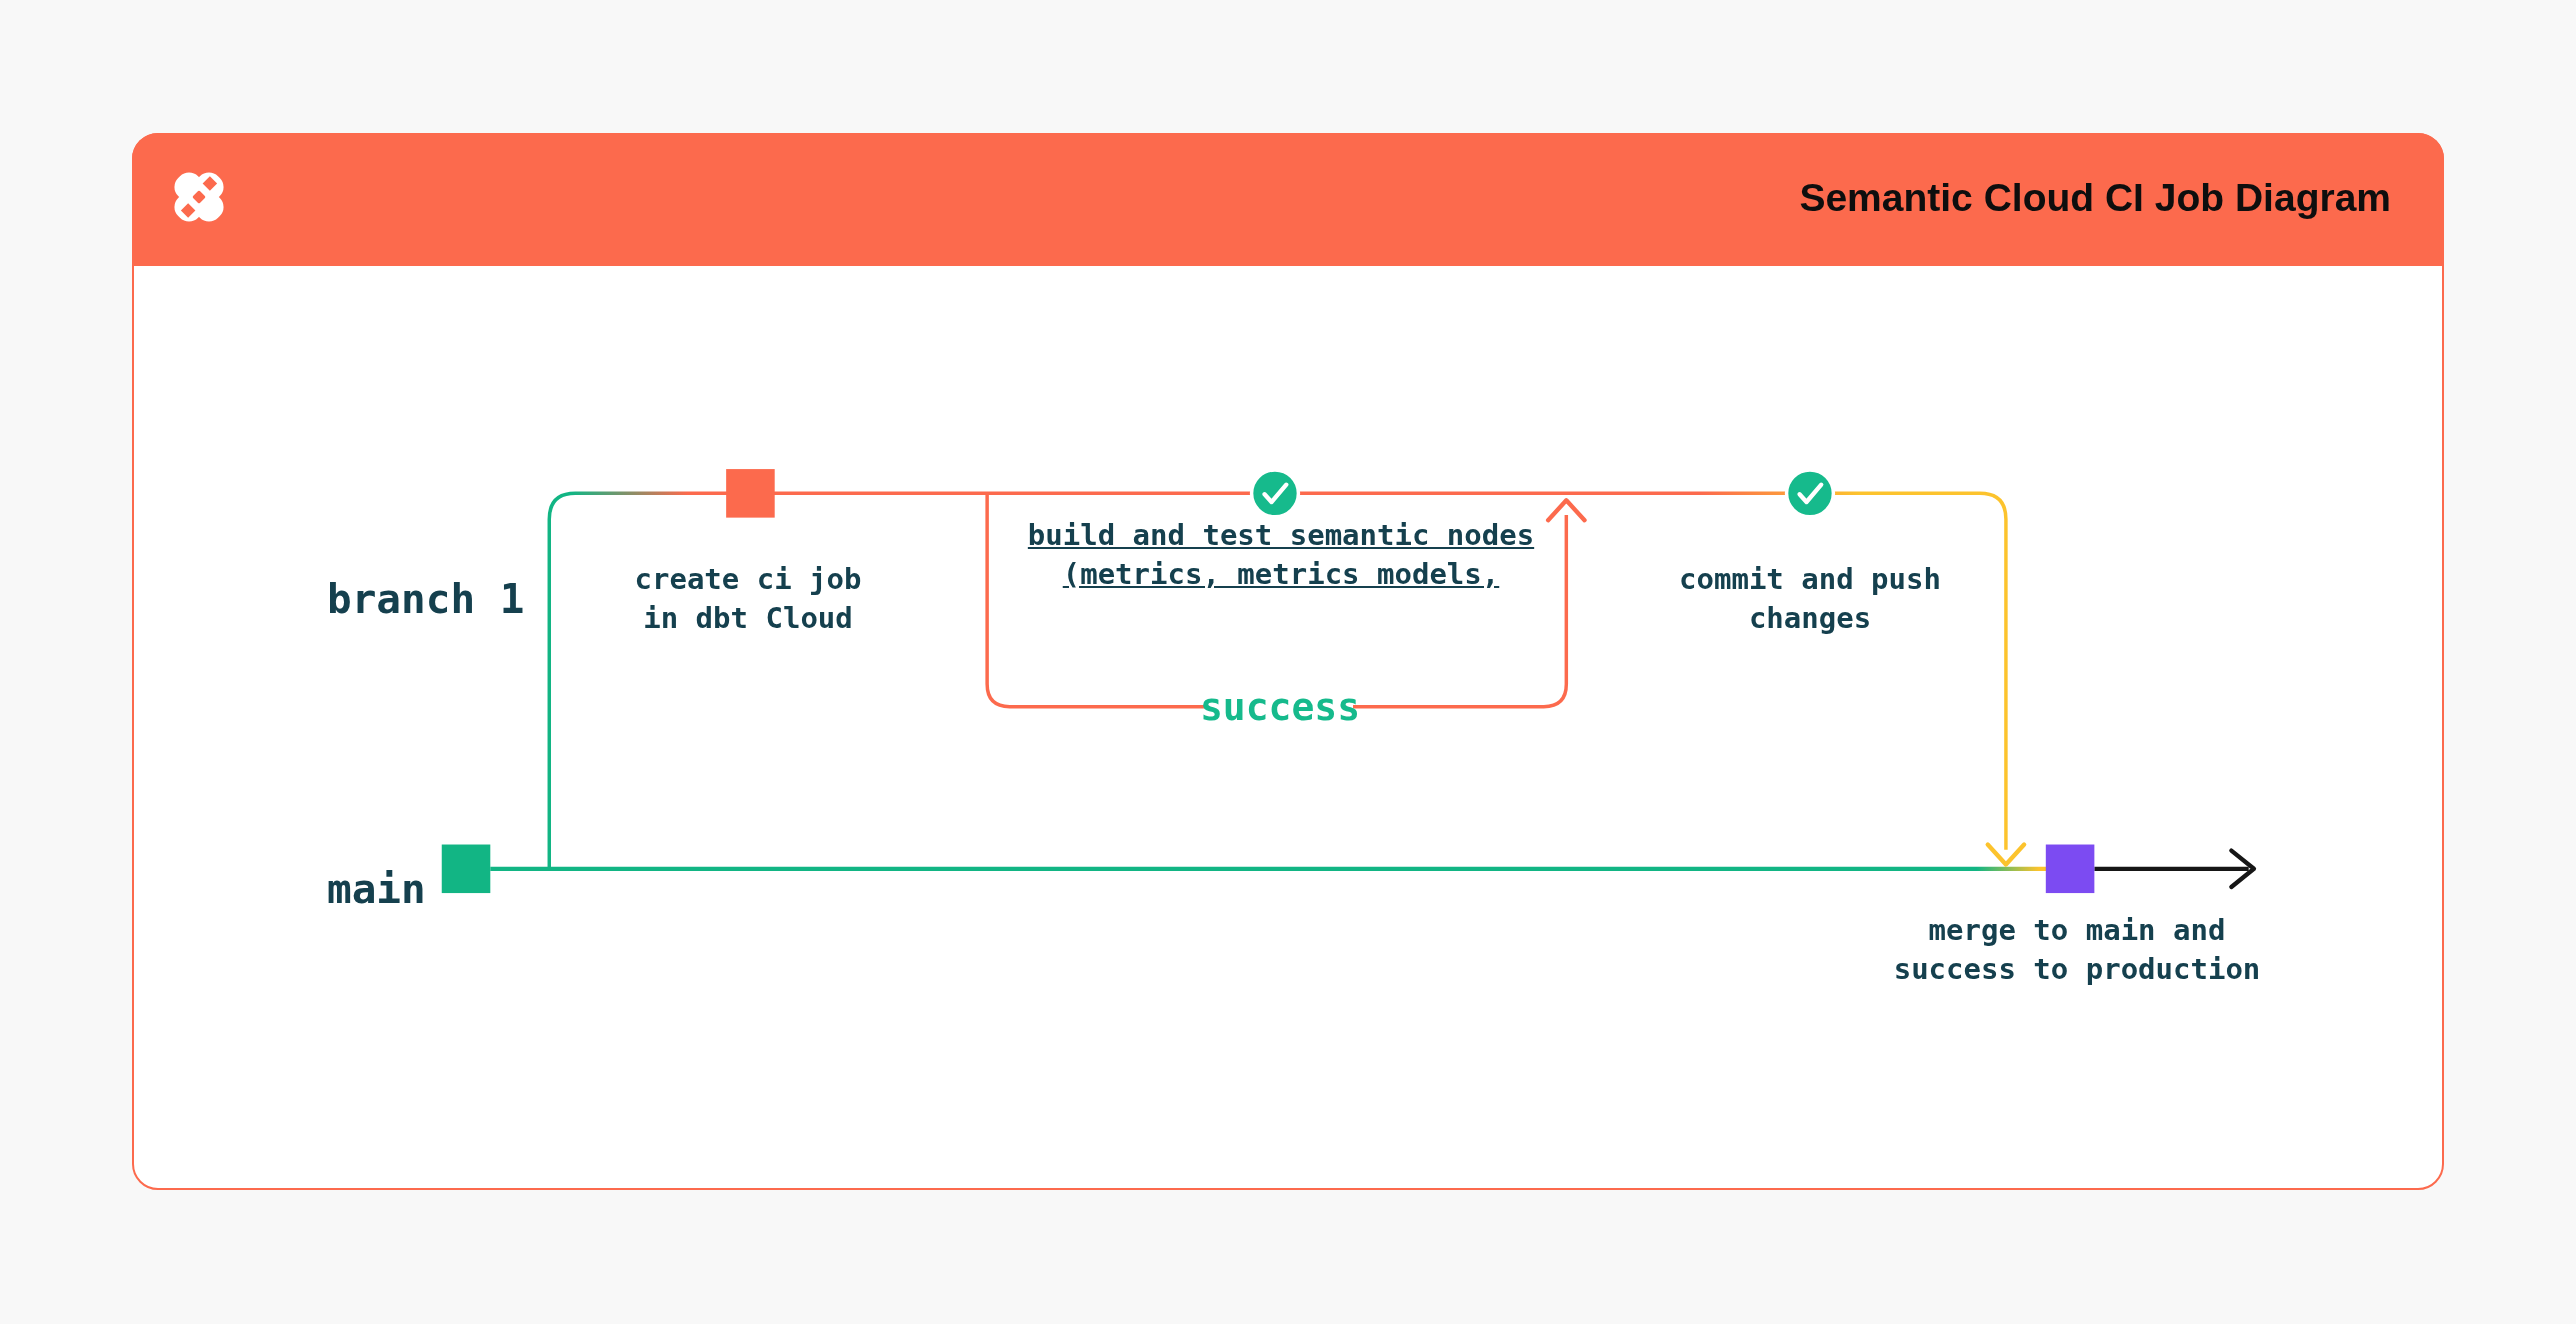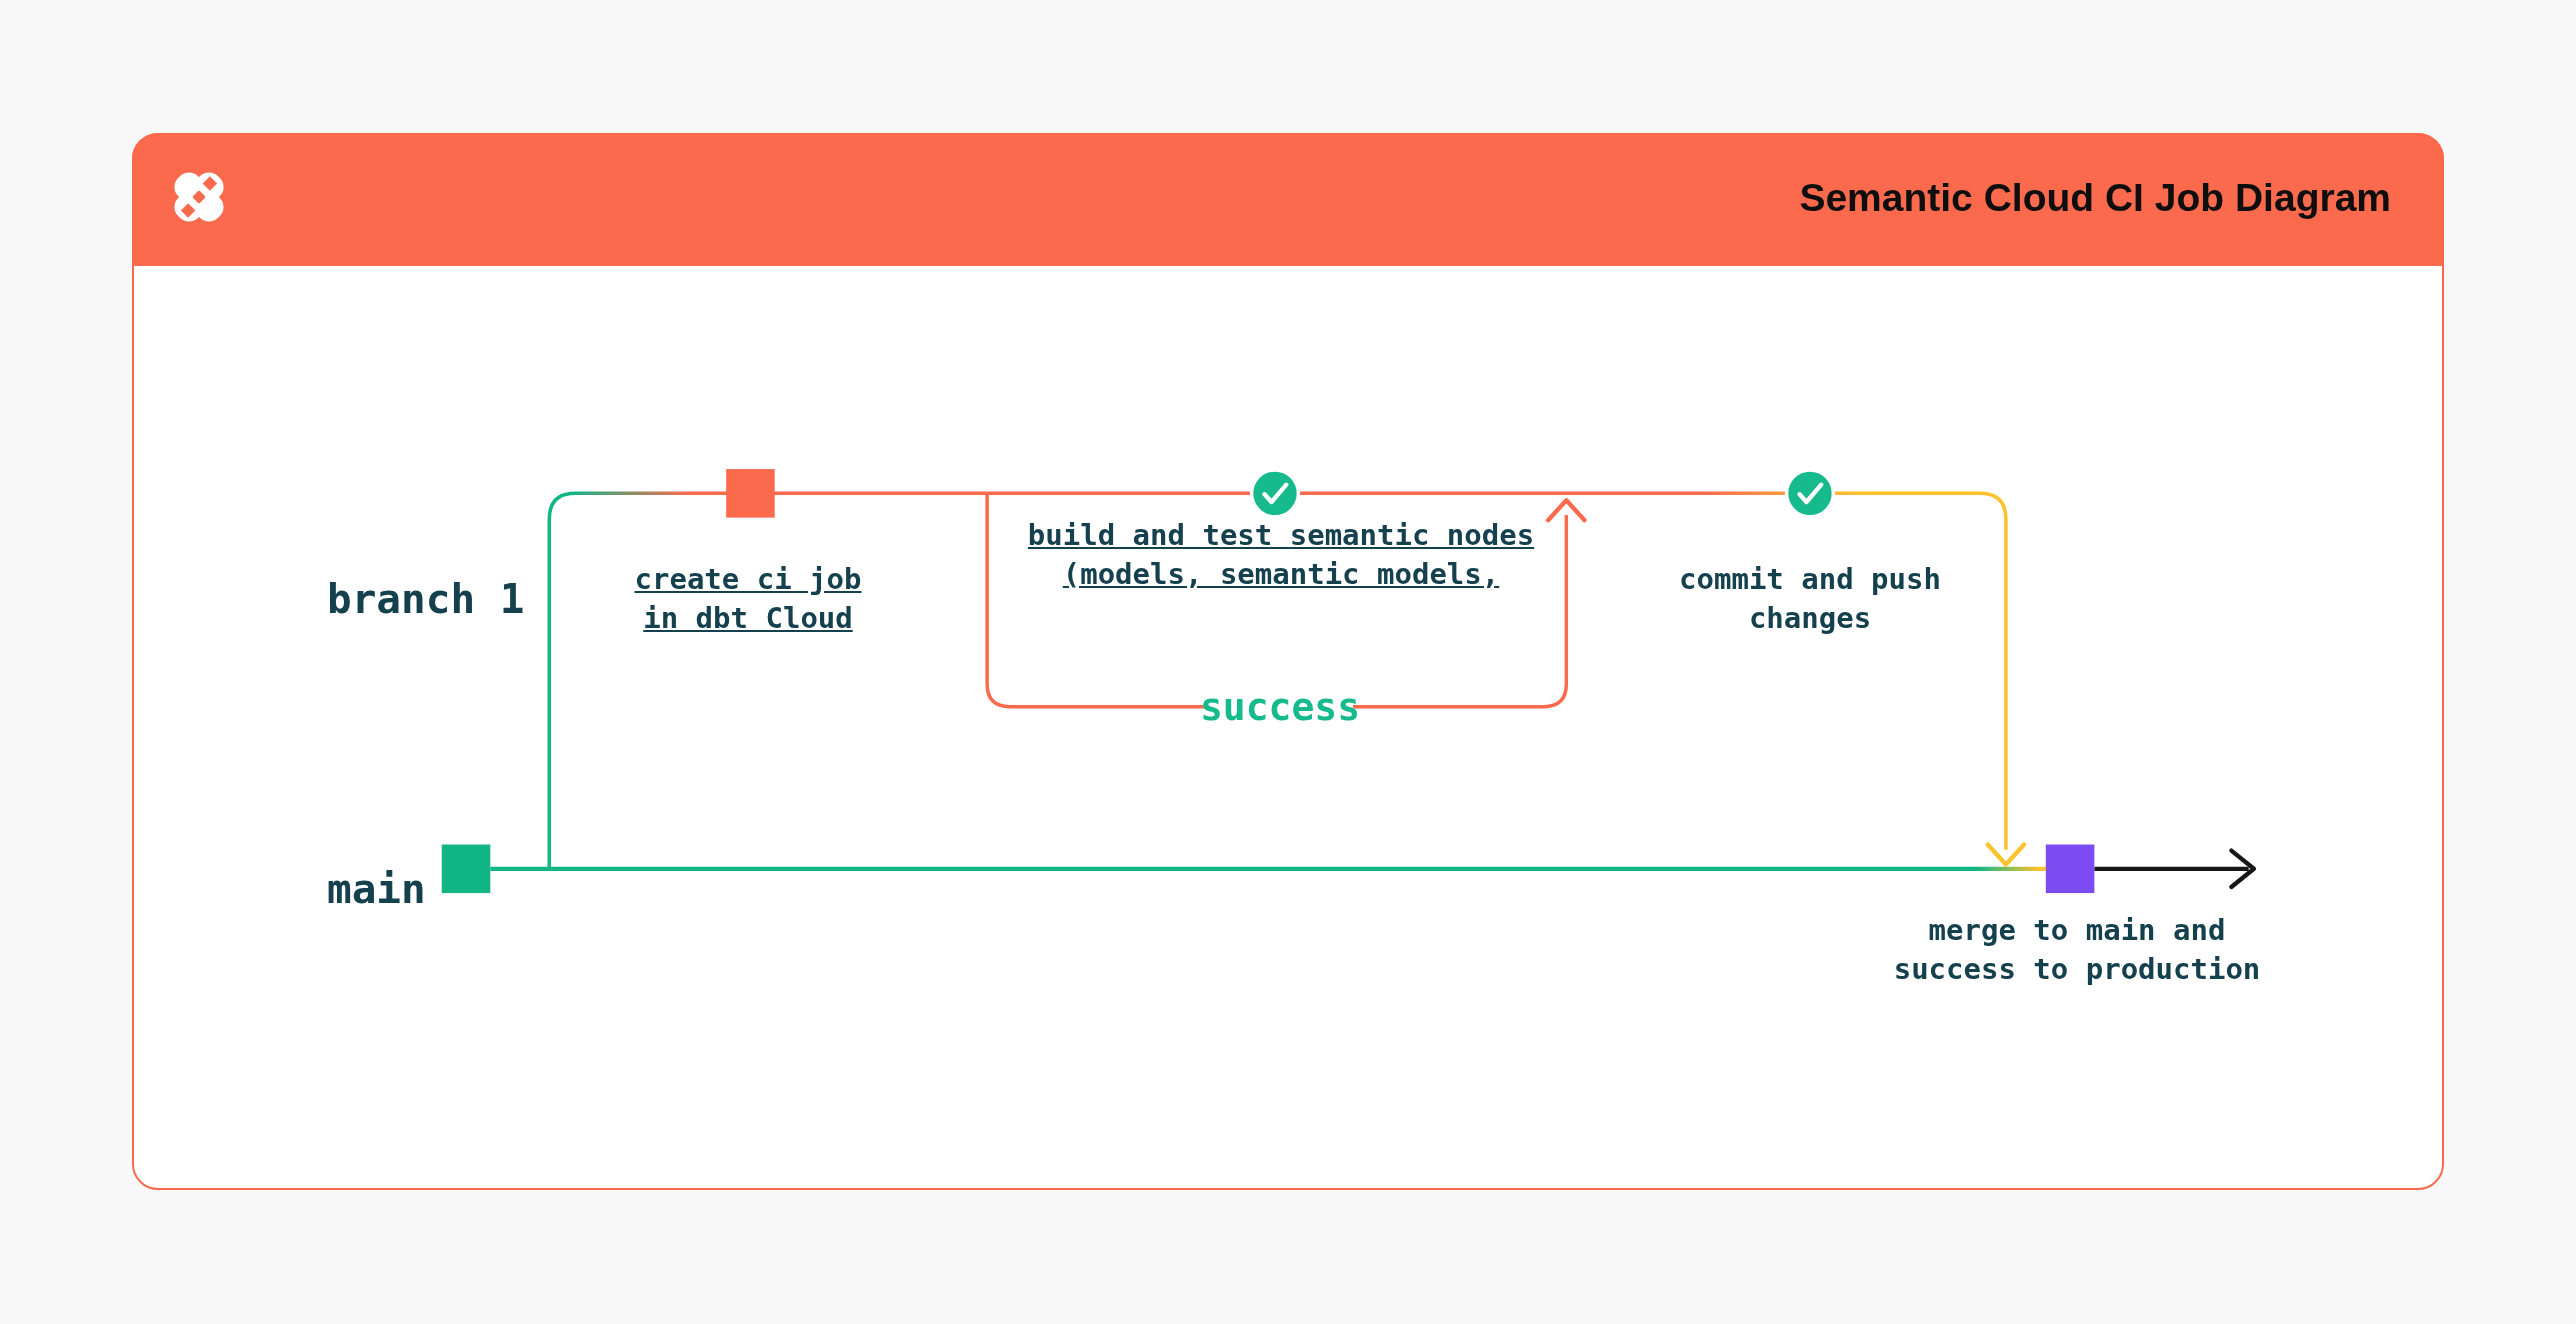--- a/index.html
+++ b/index.html
@@ -66,21 +66,21 @@
   .branch-label { top: 554px; }
   .main-label   { top: 844px; }
   .node-text {
     position: absolute;
     transform: translateX(-50%);
     text-align: center;
     font-size: 29px;
     line-height: 39px;
     color: #15404E;
   }
-  .node-create { left: 748px;  top: 560px; text-decoration: underline; }
+  .node-create { left: 748px;  top: 560px; }
   .node-build  { left: 1281px; top: 516px; text-decoration: underline; }
   .node-commit { left: 1810px; top: 560px; }
   .node-merge  { left: 2077px; top: 911px; }
   .success-label {
     position: absolute;
     left: 1280px; top: 688px;
     transform: translateX(-50%);
     font-size: 38px;
     line-height: 39px;
     color: #16BA8C;
@@ -154,21 +154,21 @@
 
   <div class="mono lane-label branch-label">branch 1</div>
   <div class="mono lane-label main-label">main</div>
 
   <div class="mono node-text node-create">
     <div>create ci job</div>
     <div>in dbt Cloud</div>
   </div>
   <div class="mono node-text node-build">
     <div>build and test semantic nodes</div>
-    <div>(models, semantic models,</div>
+    <div>(metrics, metrics models,</div>
   </div>
   <div class="mono node-text node-commit">
     <div>commit and push</div>
     <div>changes</div>
   </div>
   <div class="mono node-text node-merge">
     <div>merge to main and</div>
     <div>success to production</div>
   </div>
 

